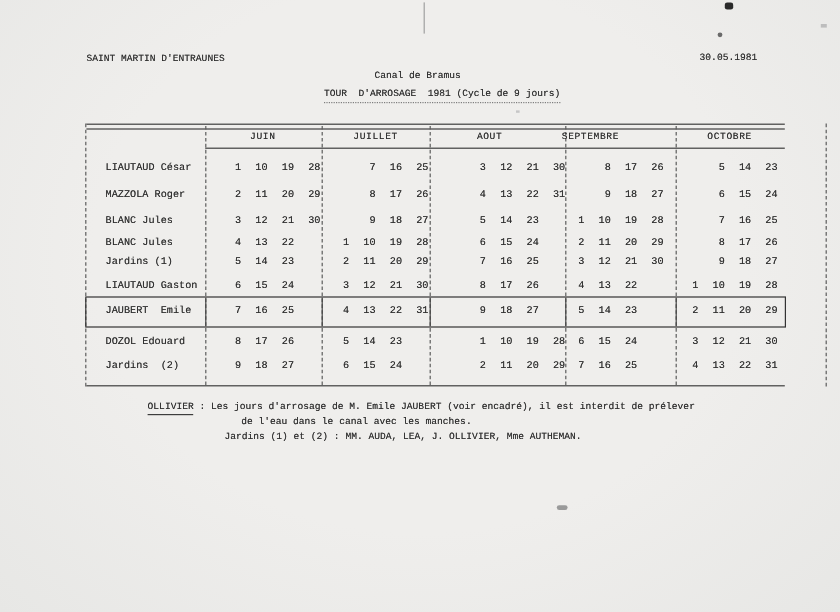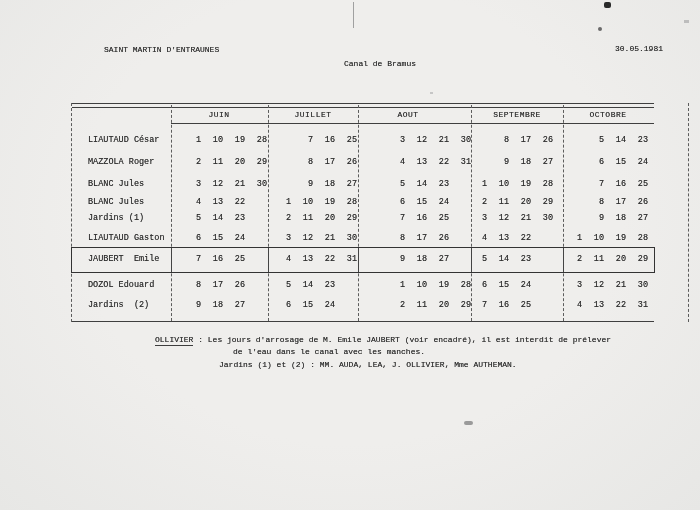--- a/index.html
+++ b/index.html
@@ -4,21 +4,21 @@
 <style>
   html,body{margin:0;padding:0;background:#e6e6e4;}
   .page{
     position:relative;width:700px;height:510px;overflow:hidden;
     background:radial-gradient(ellipse at 50% 42%, #efeeec 55%, #e7e7e5 100%);
     font-family:"Liberation Mono","DejaVu Sans Mono",monospace;
     color:#2e2e2e;
     text-shadow:0 0 .4px rgba(45,45,45,.65);
   }
   .abs{position:absolute;white-space:pre;line-height:1;}
-  .t8{font-size:8px;margin-left:32px;}
+  .t8{font-size:8px;}
   .bold{font-weight:400;}
   
   .tbl{position:absolute;left:71px;top:103px;width:582px;height:219px;
        border-left:1px dashed #5c5c5c;border-right:1px dashed #5c5c5c;padding-left:34px;}
   .hline{position:absolute;left:0;width:582px;height:0;border-top:1px solid #3f3f3f;}
   .hline.thick{border-top-width:1.4px;}
   .vsep{position:absolute;top:2px;height:216px;width:0;border-left:1px dashed #5c5c5c;}
   .mh{position:absolute;top:7px;transform:translateX(-50%);font-size:8px;letter-spacing:.5px;}
   .hdr-underline{position:absolute;top:20px;left:99px;width:483px;border-top:1px solid #3f3f3f;}
   .row{position:absolute;left:0;width:582px;height:12px;margin-left:10px;}
@@ -36,40 +36,41 @@
   .art{position:absolute;}
 </style>
 </head>
 <body>
 
 <div class="page">
 
   <div class="abs t8" style="left:72px;top:46px;">SAINT MARTIN D'ENTRAUNES</div>
   <div class="abs t8" style="left:583px;top:45px;">30.05.1981</div>
   <div class="abs t8 bold" style="left:312px;top:60px;">Canal de Bramus</div>
+  <div class="abs t8 bold ul-dot" style="left:270px;top:75px;">TOUR  D'ARROSAGE  1981 (Cycle de 9 jours)</div>
 
   <div class="tbl">
 
     <div class="hline" style="top:0;"></div>
     <div class="hline" style="top:3.5px;"></div>
 
     <div class="hline thick" style="top:217.5px;"></div>
 
     <div class="hdr-underline"></div>
 
     <div class="vsep" style="left:99px;"></div>
     <div class="vsep" style="left:196px;"></div>
     <div class="vsep" style="left:286px;"></div>
     <div class="vsep" style="left:399px;"></div>
     <div class="vsep" style="left:491px;"></div>
 
     <span class="mh" style="left:147px;">JUIN</span>
     <span class="mh" style="left:241px;">JUILLET</span>
     <span class="mh" style="left:336px;">AOUT</span>
-    <span class="mh" style="left:445px;">SEPTEMBRE</span>
+    <span class="mh" style="left:420px;">SEPTEMBRE</span>
     <span class="mh" style="left:536px;">OCTOBRE</span>
 
     <div class="jbox">
       <div class="jtick" style="left:99px;"></div>
       <div class="jtick" style="left:196px;"></div>
       <div class="jtick" style="left:286px;"></div>
       <div class="jtick" style="left:399px;"></div>
       <div class="jtick" style="left:491px;"></div>
     </div>
 

